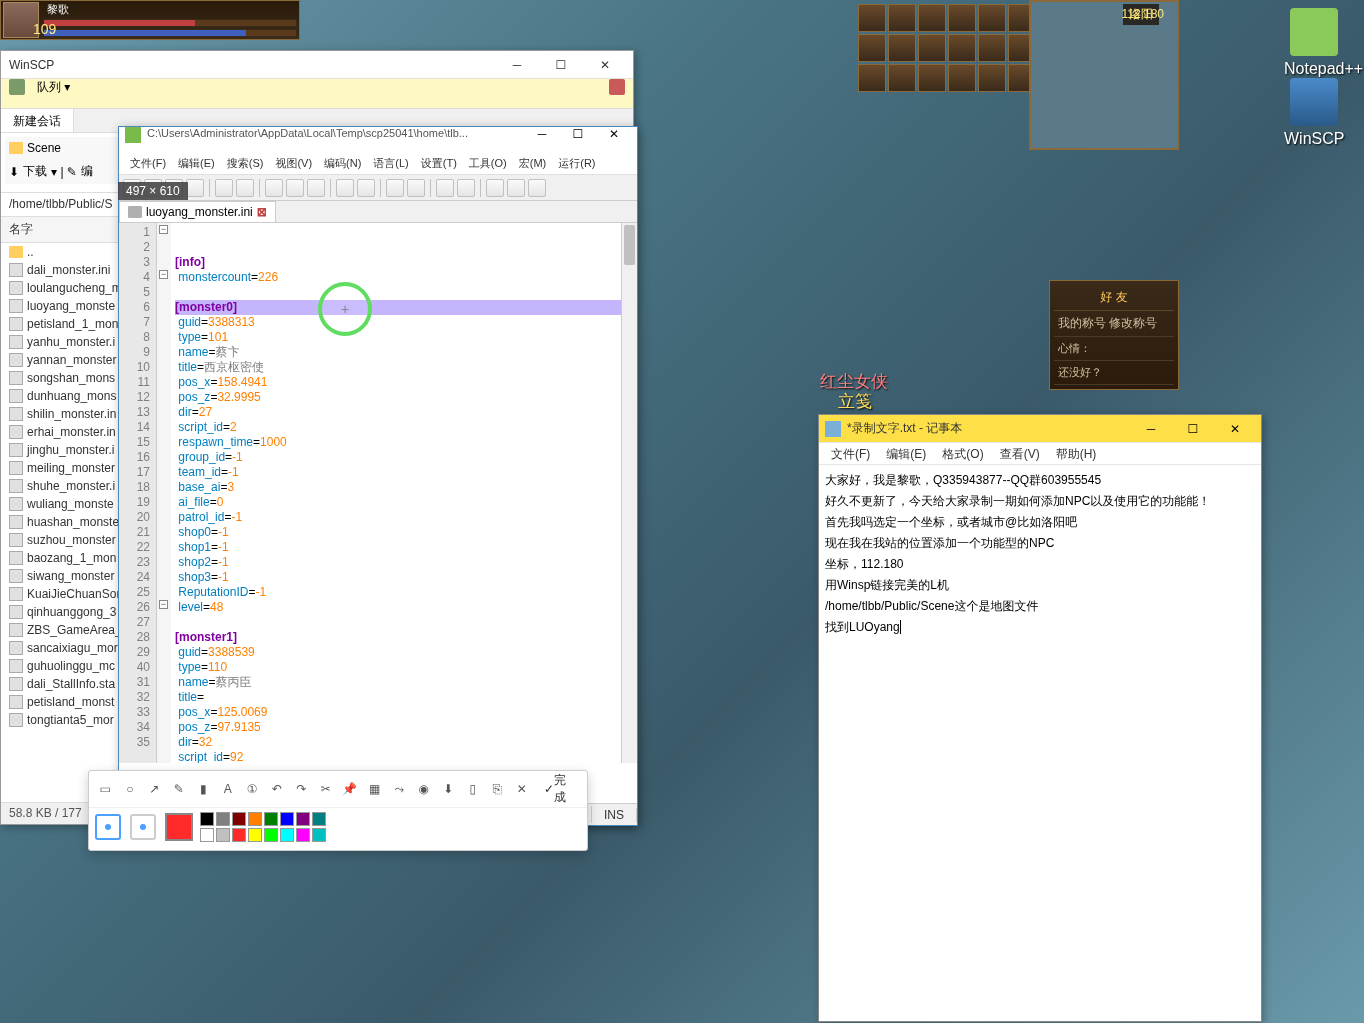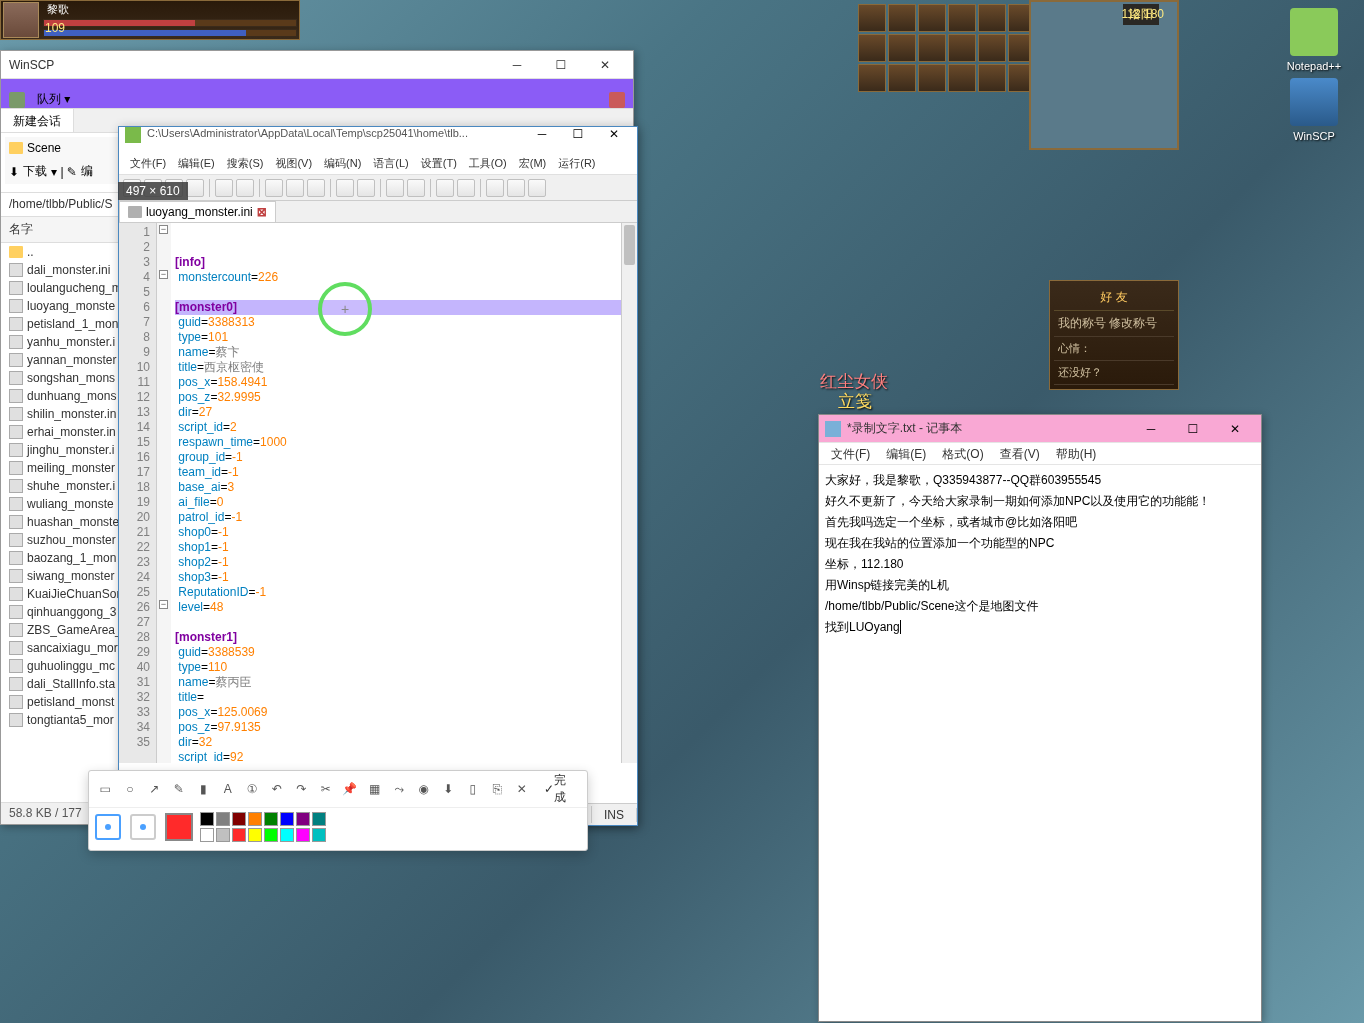--- a/index.html
+++ b/index.html
@@ -5,41 +5,41 @@
 *{margin:0;padding:0;box-sizing:border-box;font-family:"Microsoft YaHei",Tahoma,sans-serif;font-size:12px}
 body{width:1364px;height:1023px;background:linear-gradient(180deg,#4a7a8a 0%,#3a6575 50%,#5a8a95 100%);position:relative;overflow:hidden}
 .game-bg{position:absolute;inset:0;background:linear-gradient(135deg,#6a9aaa 0%,#4a7585 30%,#3a5a6a 60%,#6a9aaa 100%)}
 .game-hud{position:absolute;top:0;left:0;width:300px;height:40px;background:linear-gradient(#2a1a0a,#3a2a1a);border:1px solid #8a6a3a;display:flex;align-items:center;padding:2px}
 .game-portrait{width:36px;height:36px;background:linear-gradient(#8a6a5a,#6a4a3a);border:1px solid #aa8a5a;margin-right:4px}
 .game-name{color:#fff;font-size:11px;padding:0 4px}
 .game-bars{flex:1}
 .game-bar{height:8px;background:#5a3a1a;margin:2px 0;border:1px solid #3a2a1a}
 .game-bar.hp::before{content:"";display:block;height:100%;width:60%;background:#c04040}
 .game-bar.mp::before{content:"";display:block;height:100%;width:80%;background:#4060c0}
-.game-level{color:#ffea80;font-size:12px;position:absolute;left:44px;top:20px}
+.game-level{color:#ffea80;font-size:14px;position:absolute;left:32px;top:20px}
 .game-right{position:absolute;top:0;right:180px;width:330px;height:200px}
 .skill-grid{display:grid;grid-template-columns:repeat(7,28px);gap:2px;padding:4px}
 .skill-slot{width:28px;height:28px;background:linear-gradient(#6a4a2a,#3a2a1a);border:1px solid #8a6a3a}
 .minimap{position:absolute;top:0;right:185px;width:150px;height:150px;background:#5a7a8a;border:2px solid #8a6a3a}
 .minimap-label{position:absolute;top:4px;right:205px;color:#ffea80;background:rgba(30,20,10,.8);padding:2px 6px}
 .minimap-coords{position:absolute;top:7px;right:200px;color:#ffea80;font-size:12px}
 .desktop-icon{position:absolute;right:20px;width:60px;text-align:center}
 .desktop-icon .ico{width:48px;height:48px;margin:0 auto 4px;border-radius:4px}
-.desktop-icon .lbl{color:#fff;font-size:11px;text-shadow:1px 1px 2px #000}
+.desktop-icon .lbl{color:#fff;font-size:16px;text-shadow:1px 1px 2px #000}
 .friend-panel{position:absolute;right:185px;top:280px;width:130px;background:linear-gradient(#3a2a1a,#2a1a0a);border:1px solid #8a6a3a;padding:4px}
 .friend-panel .hdr{color:#ffca60;text-align:center;padding:4px;border-bottom:1px solid #5a4a2a}
 .friend-panel .row{color:#d0c0a0;padding:4px;font-size:11px;border-bottom:1px solid #4a3a2a}
 .npc-label{position:absolute;color:#ff8080;font-size:17px;text-shadow:1px 1px 2px #000}
 
 .winscp{position:absolute;left:0;top:50px;width:634px;height:775px;background:#fff;border:1px solid #999;box-shadow:2px 2px 8px rgba(0,0,0,.3)}
 .win-title{height:28px;background:#fff;display:flex;align-items:center;padding:0 8px;border-bottom:1px solid #e0e0e0}
 .win-title .t{flex:1;color:#333}
 .win-title .btns{display:flex;gap:4px}
 .win-title .btn{width:40px;height:20px;text-align:center;line-height:20px;color:#333}
-.winscp-tb{height:30px;background:#8b5cf6;display:flex;align-items:flex-end;padding:0 8px;gap:12px;border-bottom:1px solid #ddd}
+.winscp-tb{height:30px;background:#fef9c3;display:flex;align-items:flex-start;padding:0 8px;gap:12px;border-bottom:1px solid #ddd}
 .winscp-tb .ico{width:16px;height:16px;background:#7a9a6a;border-radius:2px}
 .winscp-tabs{height:24px;background:#f0f0f0;display:flex;border-bottom:1px solid #ddd}
 .winscp-tabs .tab{padding:4px 12px;background:#fff;border-right:1px solid #ddd}
 .winscp-split{display:flex;height:60px;border-bottom:1px solid #ddd}
 .winscp-pane{flex:1;padding:4px}
 .winscp-pane .ph{display:flex;align-items:center;gap:4px;padding:4px;background:#f8f8f8}
 .fico{width:14px;height:12px;background:#ffd060;border-radius:1px;display:inline-block}
 .winscp-bc{height:24px;background:#fff;padding:4px 8px;border-bottom:1px solid #ddd;color:#333}
 .winscp-list{height:560px;overflow:auto;background:#fff}
 .winscp-list .hdr{background:#f5f5f5;padding:4px 8px;border-bottom:1px solid #ddd;color:#333}
@@ -82,21 +82,21 @@
 .snip-tools{display:flex;align-items:center;padding:6px;gap:4px}
 .snip-tools .t{width:24px;height:24px;display:flex;align-items:center;justify-content:center;color:#555;border-radius:3px}
 .snip-tools .t.done{width:auto;padding:0 8px;color:#333}
 .snip-colors{display:flex;align-items:center;padding:4px 6px 8px;gap:3px;border-top:1px solid #eee}
 .snip-colors .sz{width:26px;height:26px;border:2px solid #4aa0ff;border-radius:3px;display:flex;align-items:center;justify-content:center;margin-right:6px}
 .snip-colors .sz::before{content:"";width:6px;height:6px;border-radius:50%;background:#4aa0ff}
 .snip-colors .c{width:14px;height:14px;border:1px solid #999}
 .snip-colors .c.big{width:28px;height:28px;border:2px solid #888;margin-right:4px}
 
 .nptxt{position:absolute;left:818px;top:414px;width:444px;height:608px;background:#fff;border:1px solid #888;box-shadow:2px 2px 8px rgba(0,0,0,.3)}
-.nptxt-title{height:28px;background:#f9a8d4;display:flex;align-items:center;padding:0 6px;border-bottom:1px solid #e5e5e5}
+.nptxt-title{height:28px;background:#fde047;display:flex;align-items:center;padding:0 6px;border-bottom:1px solid #e5e5e5}
 .nptxt-title .ico{width:16px;height:16px;background:#7ab0d8;margin-right:6px}
 .nptxt-title .t{flex:1;color:#333}
 .nptxt-menu{height:22px;display:flex;padding:0 4px;border-bottom:1px solid #e5e5e5}
 .nptxt-menu span{padding:3px 8px;color:#333}
 .nptxt-body{padding:4px 6px;color:#000;font-size:14px;line-height:20px;white-space:pre-wrap}
 .nptxt-body .cur{border-right:1px solid #000;animation:blink 1s infinite}
 </style>
 </head>
 <body>
 

